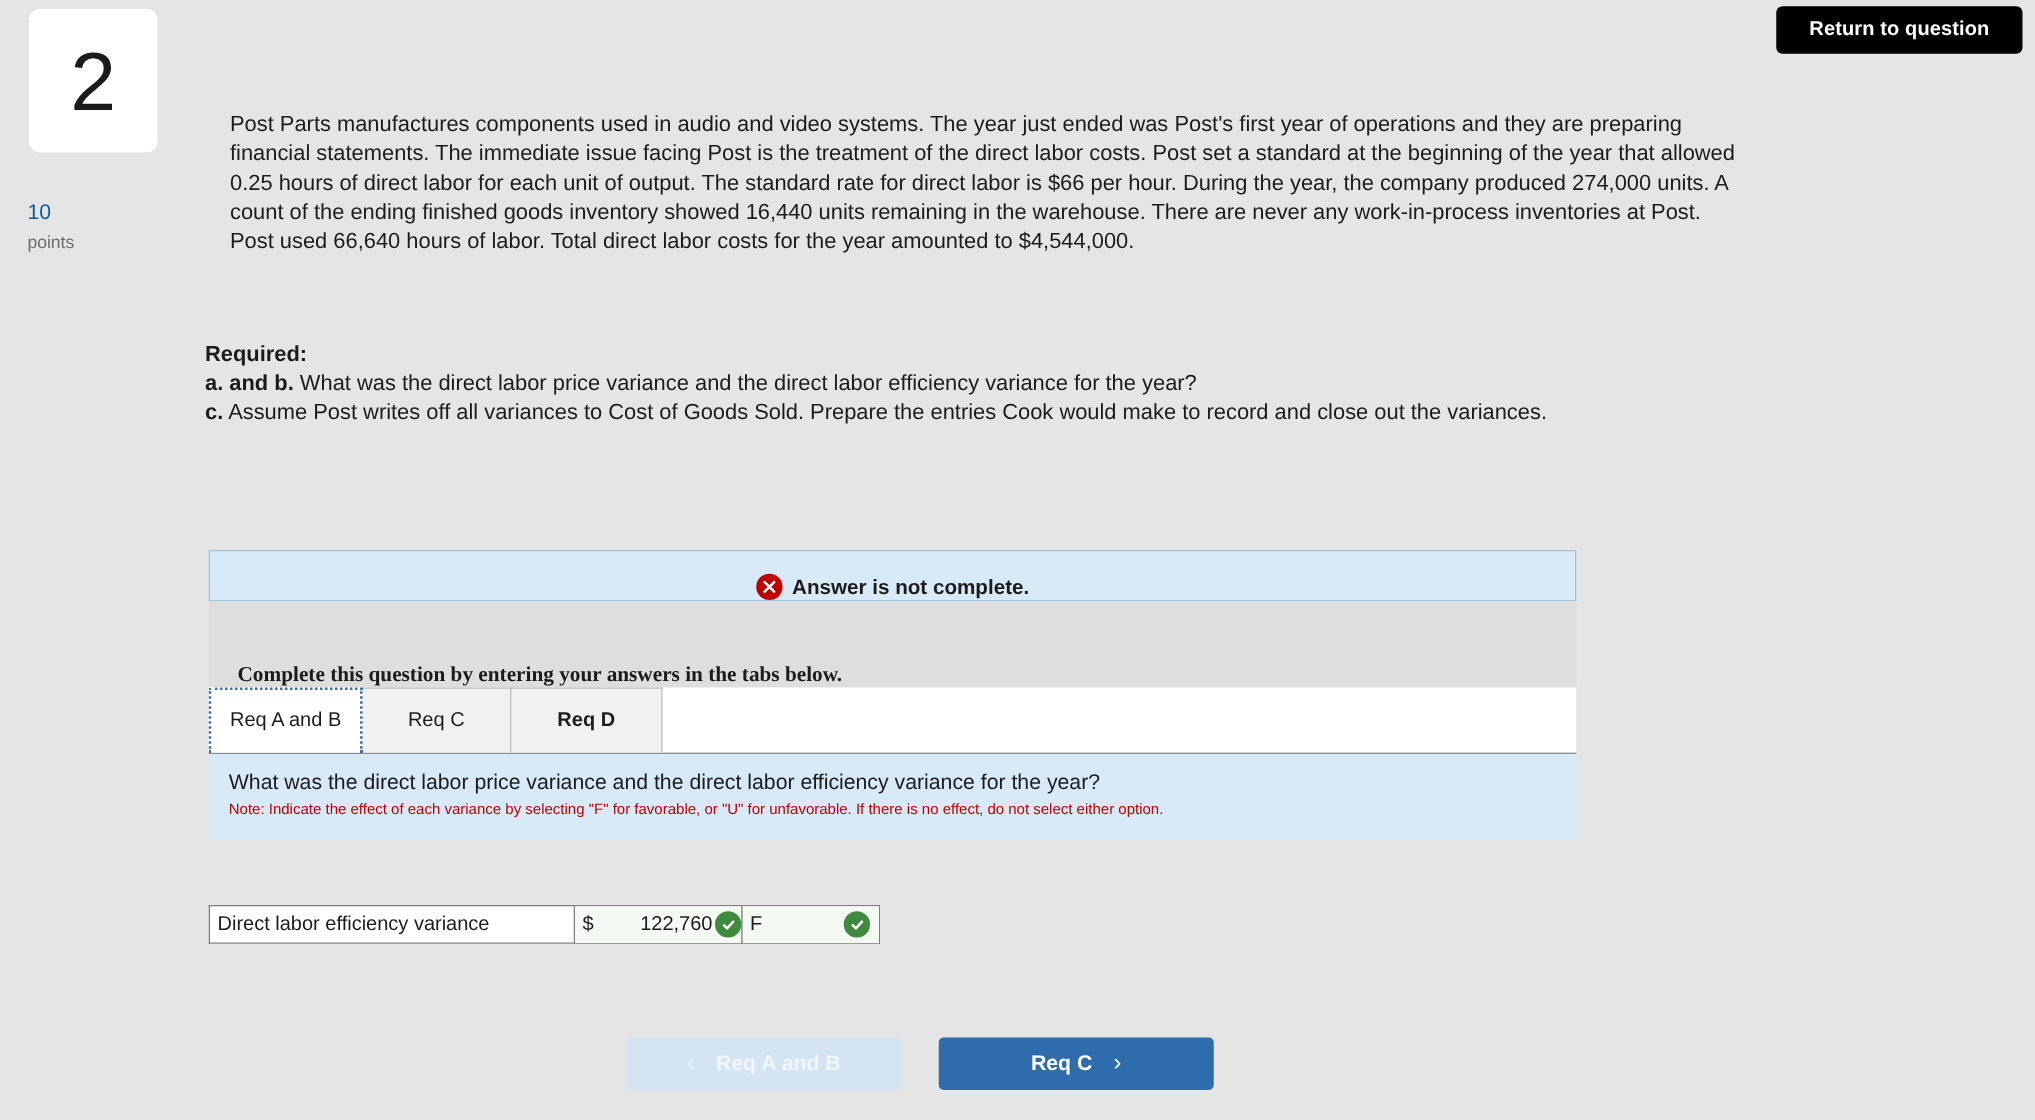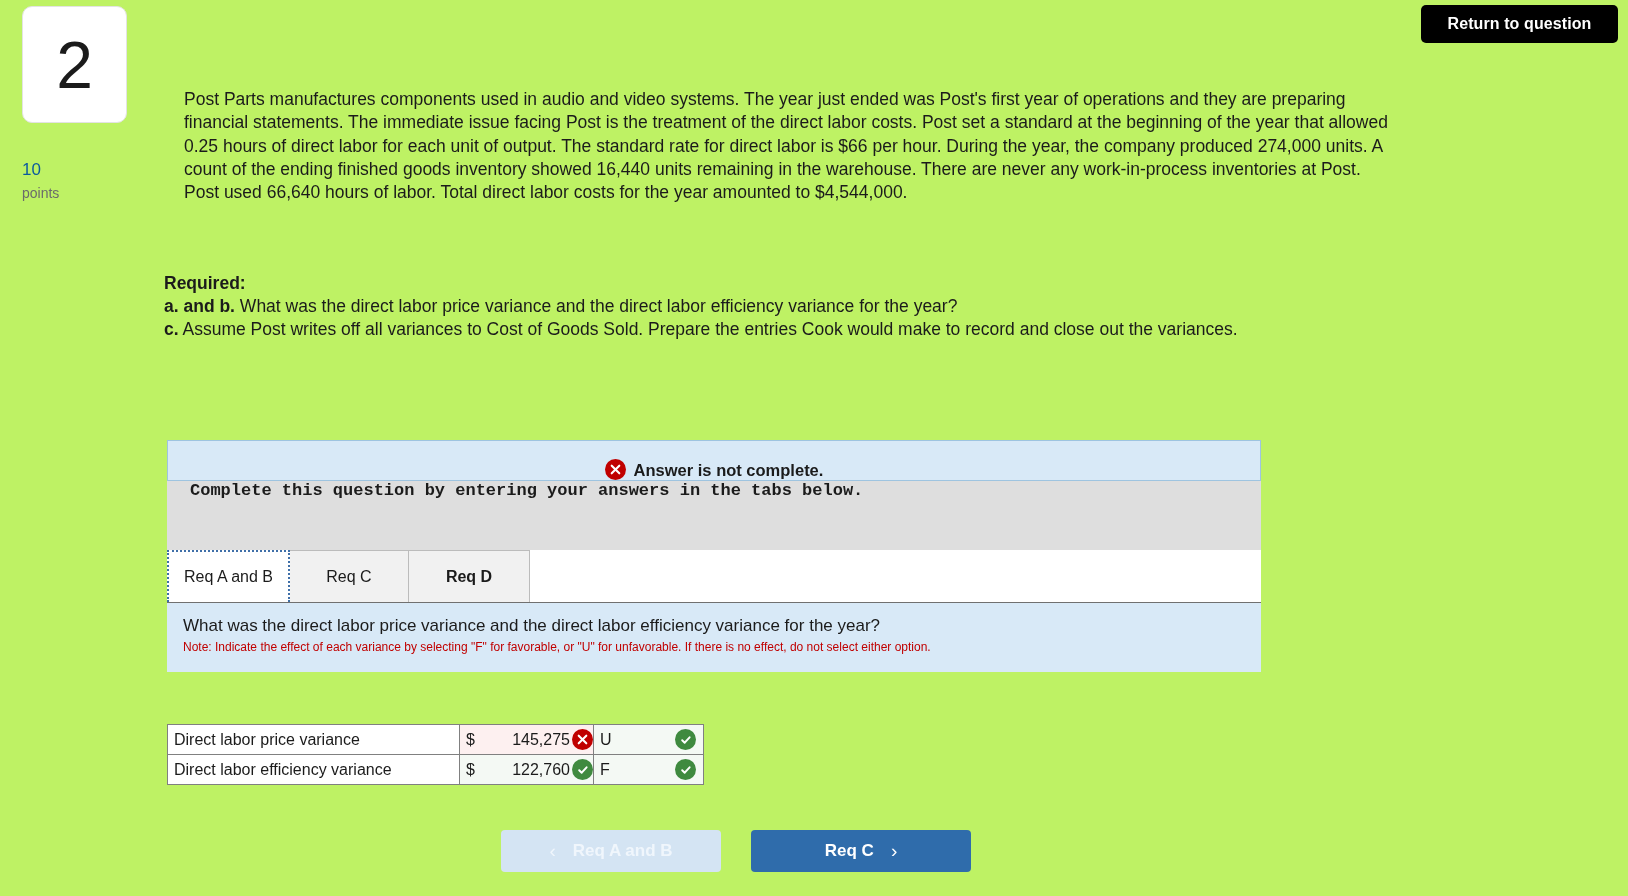--- a/index.html
+++ b/index.html
@@ -10,21 +10,21 @@
     height: 896px;
     background: #ffffff;
     font-family: "Liberation Sans", sans-serif;
     overflow: hidden;
   }
 
   #root {
     position: relative;
     width: 1628px;
     height: 896px;
-    background: #bef264;
+    background: #e5e5e5;
   }
 
   
   .return-btn {
     position: absolute;
     top: 5px;
     left: 1421px;
     width: 197px;
     height: 38px;
     background: #000000;
@@ -137,23 +137,23 @@
     font-size: 14px;
     font-weight: bold;
     margin-right: 8px;
     line-height: 1;
   }
 
   .instr-bar {
     height: 69px;
     background: #dedede;
     display: flex;
-    align-items: flex-start;
+    align-items: flex-end;
     padding-left: 23px;
-    font-family: Liberation Mono, monospace;
+    font-family: Liberation Serif, serif;
     font-size: 17px;
     font-weight: bold;
     color: #1b1b1b;
   }
 
   
   .tabstrip {
     position: relative;
     height: 52px;
     background: #ffffff;
@@ -349,44 +349,20 @@
 
     <div class="qpanel">
       <div class="qtitle">What was the direct labor price variance and the direct labor efficiency variance for the year?</div>
       <div class="qnote">Note: Indicate the effect of each variance by selecting "F" for favorable, or "U" for unfavorable. If there is no effect, do not select either option.</div>
     </div>
 
   </div>
 
   <table class="ans-table">
     <tbody>
-      <tr>
-        <td class="c-label">Direct labor price variance</td>
-        <td class="c-amount bg-wrong">
-          <div class="amount-inner">
-            <span class="dollar">$</span>
-            <span class="num">145,275</span>
-            <span class="mark bad">
-              <svg width="11" height="11" viewBox="0 0 11 11" aria-hidden="true">
-                <path d="M1.7 1.7 L9.3 9.3 M9.3 1.7 L1.7 9.3" stroke="#ffffff" stroke-width="2.1" stroke-linecap="round"></path>
-              </svg>
-            </span>
-          </div>
-        </td>
-        <td class="c-flag bg-right">
-          <div class="flag-inner">
-            <span>U</span>
-            <span class="mark ok">
-              <svg width="12" height="12" viewBox="0 0 12 12" aria-hidden="true">
-                <path d="M2.2 6.2 L4.7 8.7 L9.6 3.3" fill="none" stroke="#ffffff" stroke-width="2" stroke-linecap="round" stroke-linejoin="round"></path>
-              </svg>
-            </span>
-          </div>
-        </td>
-      </tr>
       <tr>
         <td class="c-label">Direct labor efficiency variance</td>
         <td class="c-amount bg-right">
           <div class="amount-inner">
             <span class="dollar">$</span>
             <span class="num">122,760</span>
             <span class="mark ok">
               <svg width="12" height="12" viewBox="0 0 12 12" aria-hidden="true">
                 <path d="M2.2 6.2 L4.7 8.7 L9.6 3.3" fill="none" stroke="#ffffff" stroke-width="2" stroke-linecap="round" stroke-linejoin="round"></path>
               </svg>

